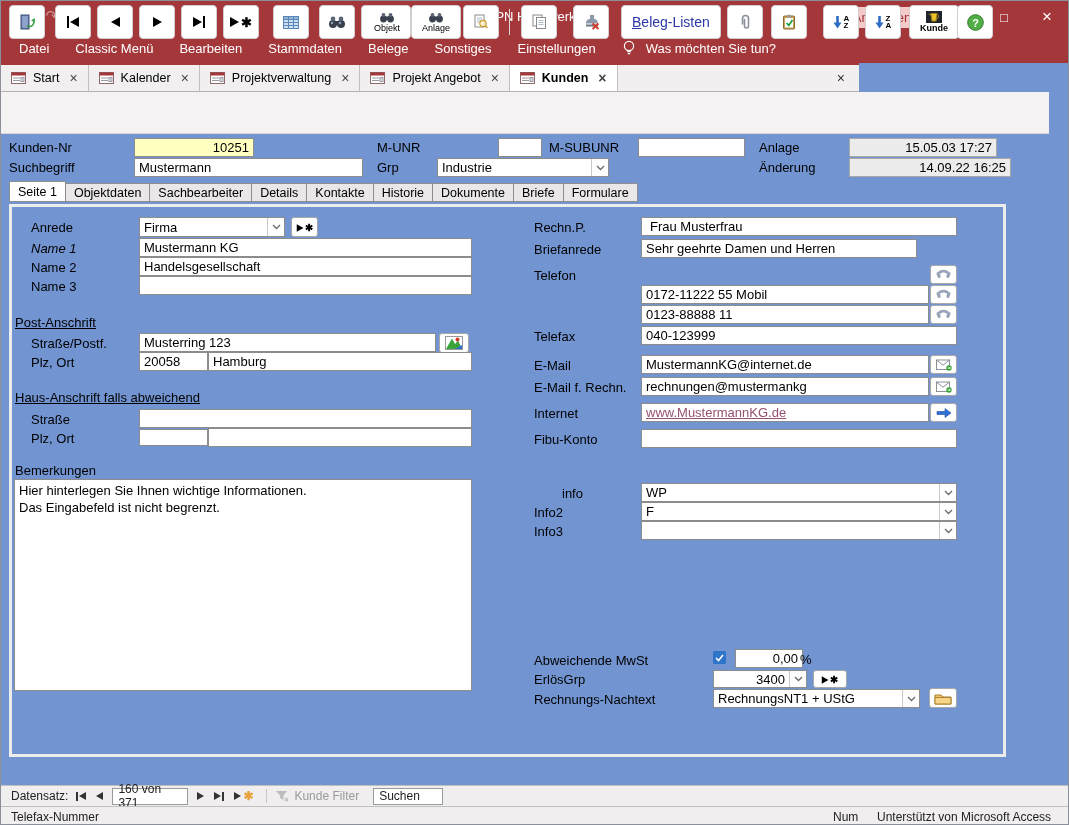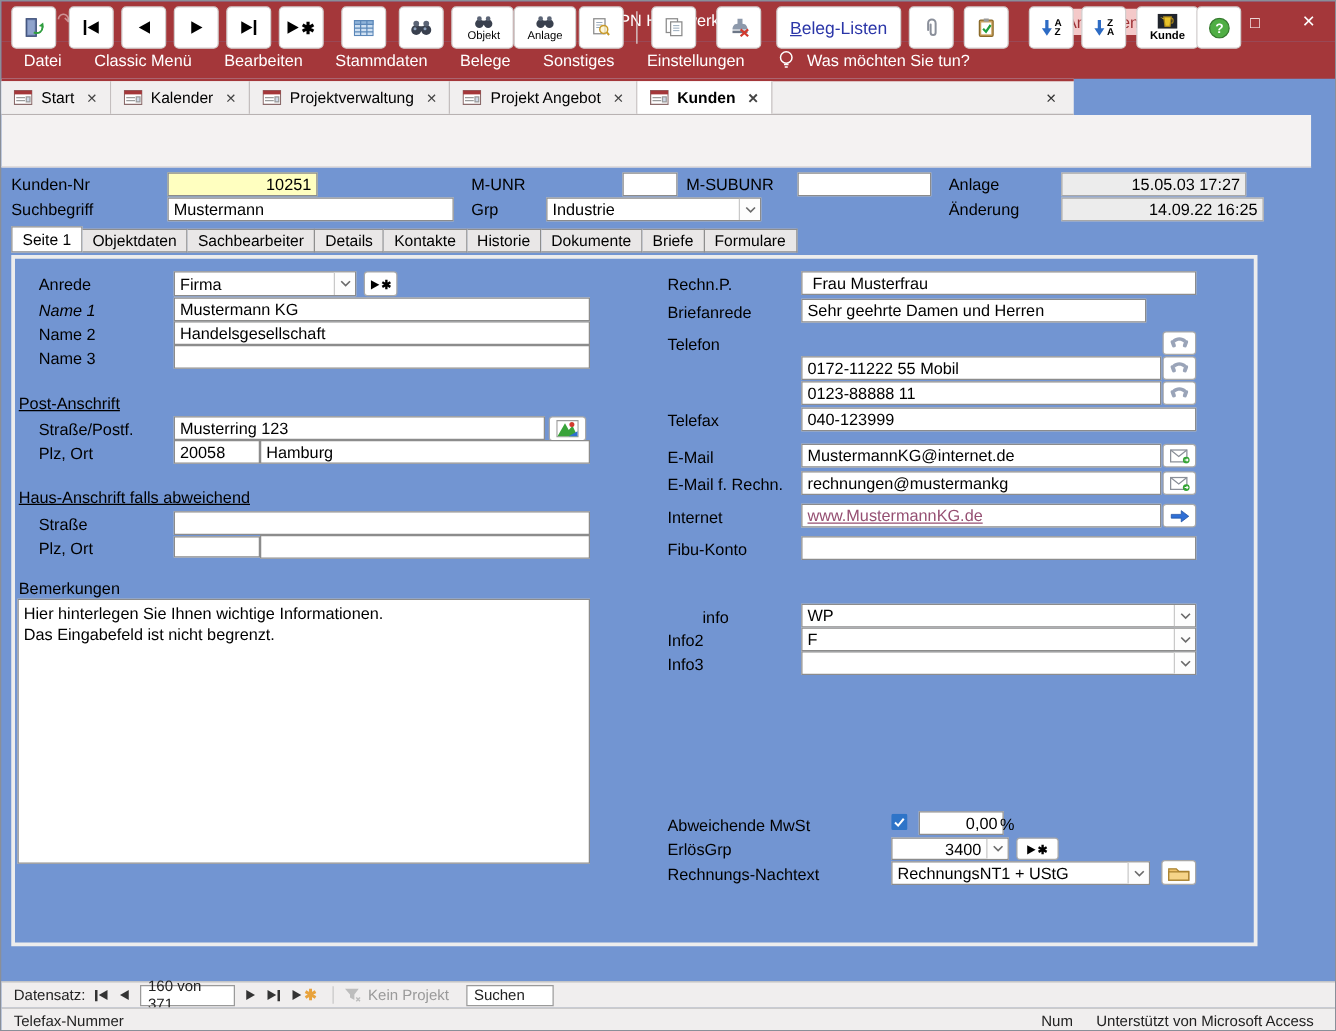--- a/index.html
+++ b/index.html
@@ -558,21 +558,21 @@
     <span class="rnavico">
         <span class="rtri-r"></span>
         <span style="color:#E8A33D; font-weight:bold; margin-left:1px;">✱</span>
       </span>
     <span style="width:1px; height:14px; background:#c8c8c8; margin:0 8px;"></span>
     <span class="gray-it" style="display:flex; align-items:center; gap:5px;">
       <svg width="14" height="12">
           <path d="M1 1h11L8.5 5.5V10L5 8V5.5z" fill="#bdbdbd"></path>
           <path d="M10 8l3 3M13 8l-3 3" stroke="#bdbdbd" stroke-width="1.2"></path>
         </svg>
-      <span>Kein Projekt</span>
+      <span>Kunde Filter</span>
     </span>
     <span class="box" style="width:70px; margin-left:14px;">Suchen</span>
   </div>
 
   <div class="abs statusbar">
     <span class="abs" style="left:10px; top:3px;">Telefax-Nummer</span>
     <span class="abs" style="left:832px; top:3px;">Num</span>
     <span class="abs" style="left:876px; top:3px;">Unterstützt von Microsoft Access</span>
   </div>
 

